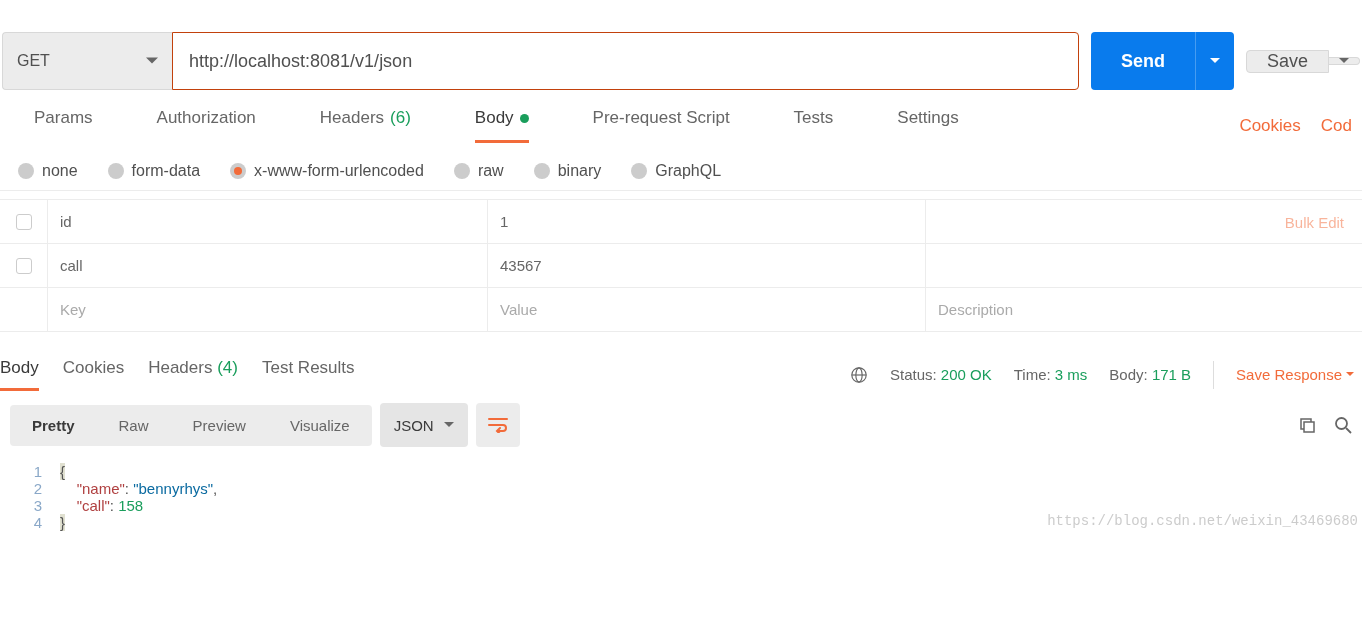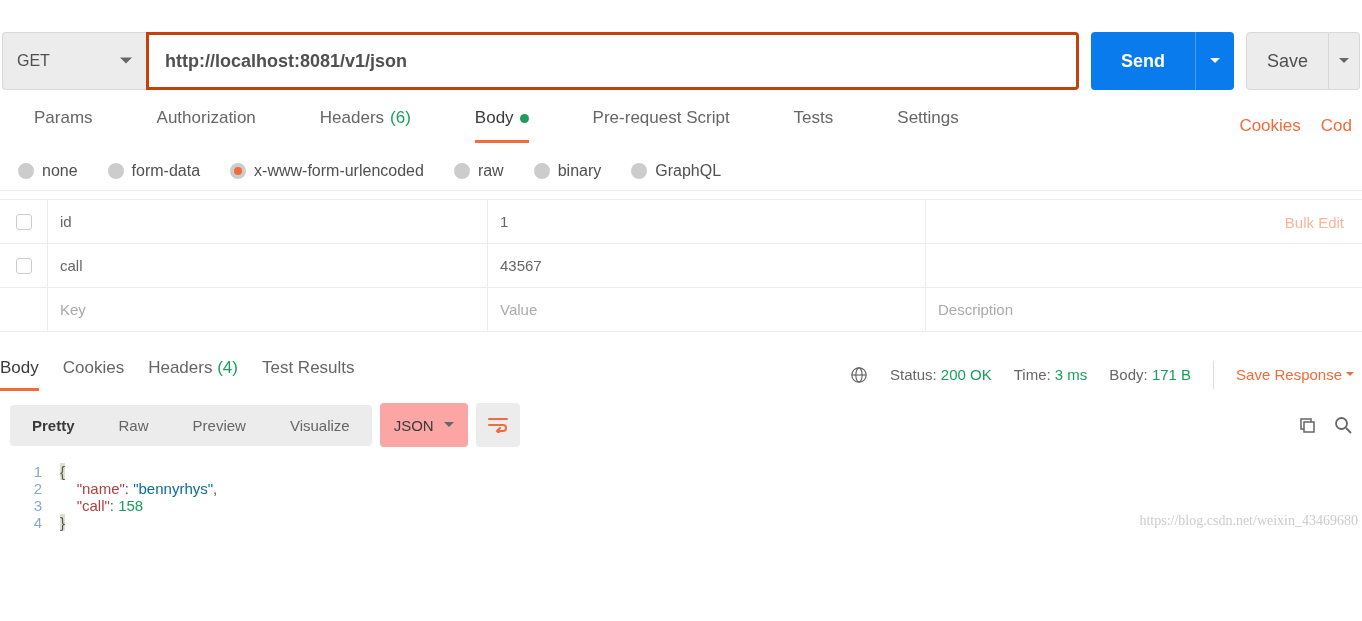--- a/index.html
+++ b/index.html
@@ -1,28 +1,28 @@
 <!DOCTYPE html>
 <html><head>
 <meta charset="utf-8">
 <style>
 * { box-sizing: border-box; margin: 0; padding: 0; font-family: -apple-system, BlinkMacSystemFont, "Segoe UI", Helvetica, Arial, sans-serif; }
 body { background: #fff; font-size: 14px; color: #505050; width: 1362px; height: 621px; overflow: hidden; position: relative; }
 
 
 .url-row { display: flex; align-items: stretch; gap: 12px; padding: 32px 2px 0 2px; height: 90px; }
-.method-select { display: flex; align-items: center; justify-content: space-between; width: 144px; background: #ececec; border: 1px solid #d8d8d8; border-right: none; padding: 0 14px; font-size: 16px; color: #505050; cursor: pointer; border-radius: 4px 0 0 4px; }
+.method-select { display: flex; align-items: center; justify-content: space-between; width: 170px; background: #ececec; border: 1px solid #d8d8d8; border-right: none; padding: 0 14px; font-size: 16px; color: #505050; cursor: pointer; border-radius: 4px 0 0 4px; }
 .method-select svg { width: 12px; height: 12px; }
 .url-input-wrap { flex: 1; position: relative; margin-left: -12px; }
-.url-input { width: 100%; height: 100%; border: 3px solid #c2410c; font-size: 18px; color: #505050; padding: 0 16px; border-radius: 0 4px 4px 0; outline: none; font-weight: bold; }
+.url-input { width: 100%; height: 100%; border: 1px solid #c2410c; font-size: 18px; color: #505050; padding: 0 16px; border-radius: 0 4px 4px 0; outline: none; }
 .send-btn-group { display: flex; }
 .send-btn { background: #097bed; color: #fff; font-size: 18px; font-weight: 600; border: none; padding: 0 30px; border-radius: 4px 0 0 4px; cursor: pointer; }
 .send-drop { background: #097bed; border: none; border-left: 1px solid rgba(255,255,255,0.25); padding: 0 14px; border-radius: 0 4px 4px 0; cursor: pointer; display: flex; align-items: center; }
 .send-drop svg { fill: #fff; }
-.save-btn-group { display: flex; }
+.save-btn-group { display: flex; align-items: center; }
 .save-btn { background: #ececec; color: #505050; font-size: 18px; border: 1px solid #d8d8d8; padding: 0 20px; border-radius: 4px 0 0 4px; cursor: pointer; }
 .save-drop { background: #ececec; border: 1px solid #d8d8d8; border-left: none; padding: 0 10px; border-radius: 0 4px 4px 0; cursor: pointer; display: flex; align-items: center; }
 
 
 .req-tabs-row { display: flex; align-items: center; justify-content: space-between; padding: 18px 10px 0 10px; border-bottom: 1px solid transparent; }
 .req-tabs { display: flex; gap: 40px; font-size: 17px; color: #666; }
 .req-tab { padding-bottom: 12px; border-bottom: 3px solid transparent; cursor: pointer; display: flex; align-items: center; gap: 6px; margin-left: 24px; }
 .req-tab.active { border-bottom-color: #f26b3a; color: #3a3a3a; }
 .badge-green { color: #1a9e5c; }
 .dot-green { width: 9px; height: 9px; background: #1a9e5c; border-radius: 50%; display: inline-block; }
@@ -56,36 +56,36 @@
 .resp-meta .val { color: #1a9e5c; }
 .globe-ico { width: 18px; height: 18px; }
 .pipe { width: 1px; height: 28px; background: #ddd; }
 .save-resp { color: #f26b3a; cursor: pointer; display: flex; align-items: center; gap: 4px; }
 
 
 .viewer-bar { display: flex; align-items: center; gap: 8px; padding: 12px 10px 8px 10px; }
 .seg-group { display: flex; background: #ececec; border-radius: 4px; overflow: hidden; }
 .seg-btn { padding: 12px 22px; font-size: 15px; color: #666; cursor: pointer; }
 .seg-btn.active { color: #3a3a3a; font-weight: 600; }
-.fmt-select { display: flex; align-items: center; gap: 10px; background: #fca5a5; padding: 16px 14px; height: 44px; border-radius: 4px; font-size: 15px; color: #3a3a3a; cursor: pointer; }
+.fmt-select { display: flex; align-items: center; gap: 10px; background: #e5e5e5; padding: 16px 14px; height: 44px; border-radius: 4px; font-size: 15px; color: #3a3a3a; cursor: pointer; }
 .wrap-btn { background: #ececec; width: 44px; height: 44px; border-radius: 4px; display: flex; align-items: center; justify-content: center; cursor: pointer; }
 .wrap-btn svg { stroke: #f26b3a; }
 .viewer-right { margin-left: auto; display: flex; gap: 18px; align-items: center; color: #888; }
 
 
 .code-area { padding: 8px 0 0 0; font-family: Menlo, Consolas, monospace; font-size: 15px; position: relative; }
 .code-line { display: flex; }
 .ln { width: 60px; text-align: right; color: #8aa8c8; padding-right: 18px; user-select: none; }
 .code { white-space: pre; }
 .tk-punct { color: #555; }
 .tk-key { color: #b04040; }
 .tk-str { color: #0a6aa0; }
 .tk-num { color: #1a9e5c; }
 .code .bracket-hl { background: #e0e0d0; }
-.watermark { position: absolute; right: 4px; bottom: 2px; color: #ccc; font-size: 14px; font-family: Liberation Serif, serif; }
+.watermark { position: absolute; right: 4px; bottom: 2px; color: #ccc; font-size: 14px; font-family: Liberation Mono, monospace; }
 input { font-family: inherit; }
 </style>
 </head>
 <body>
 
 <div class="url-row">
   <div class="method-select">
     <span>GET</span>
     <svg viewBox="0 0 10 6">
         <path d="M0 0 L5 5 L10 0" fill="#666"></path>

